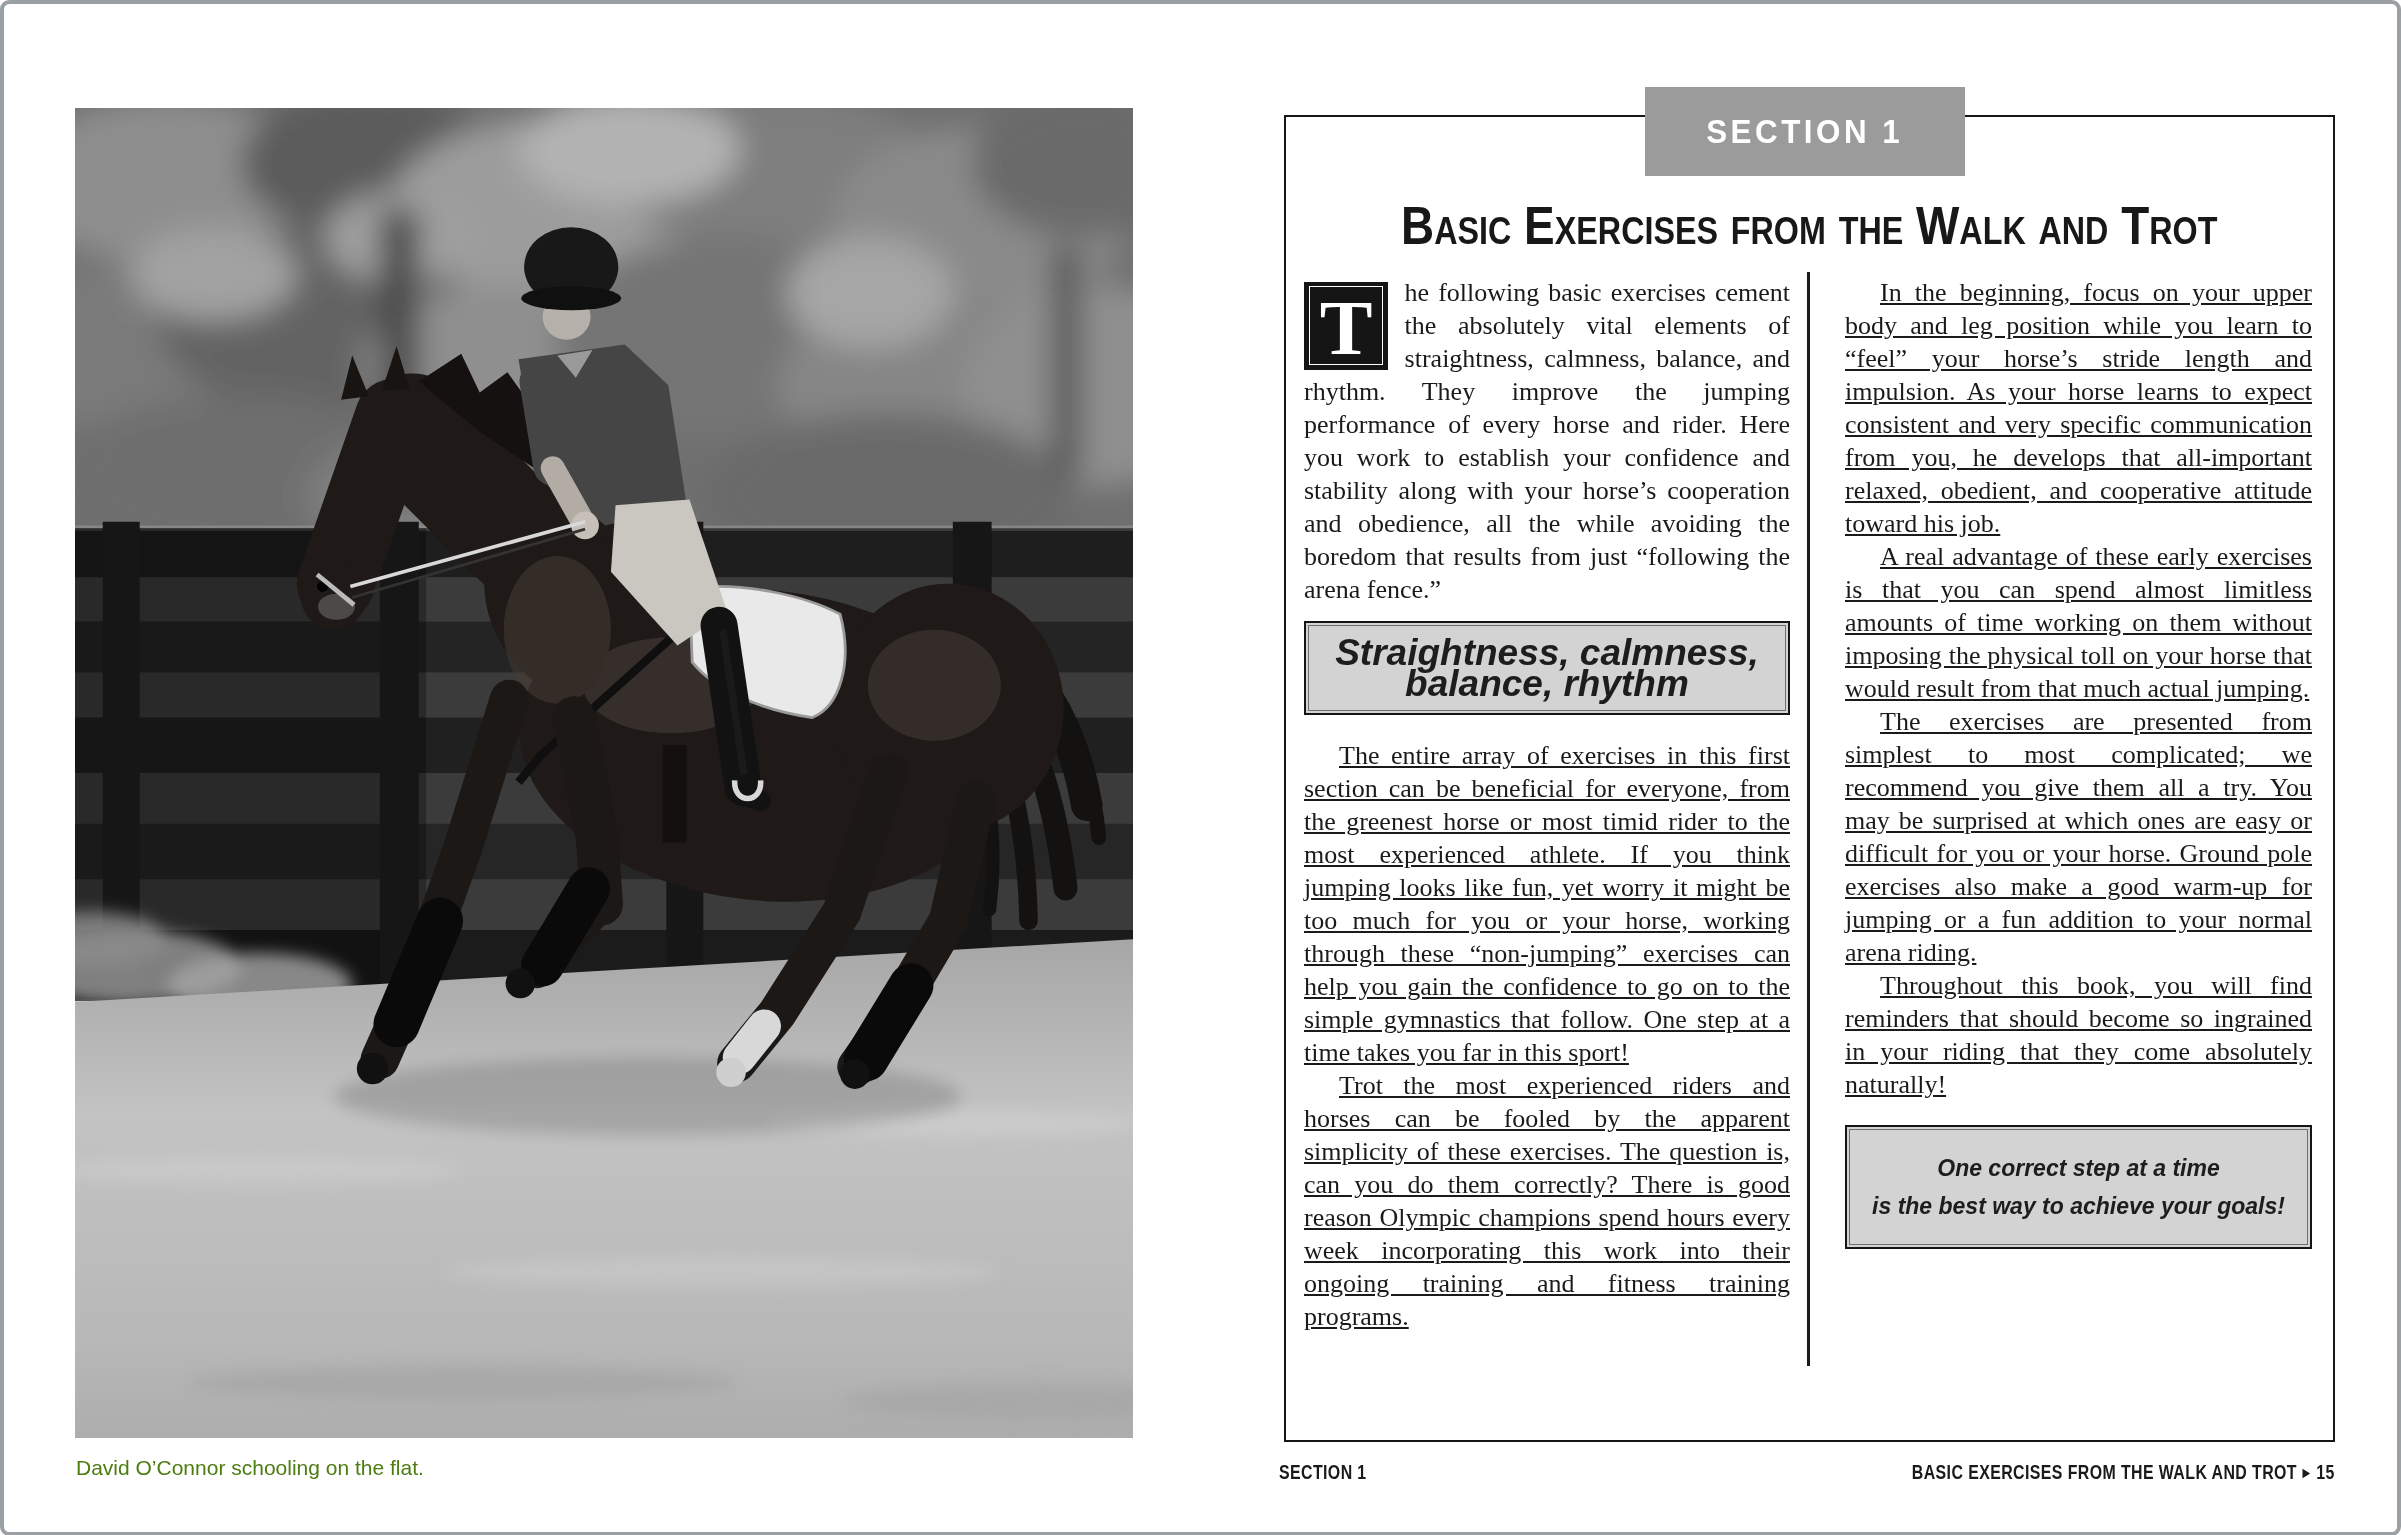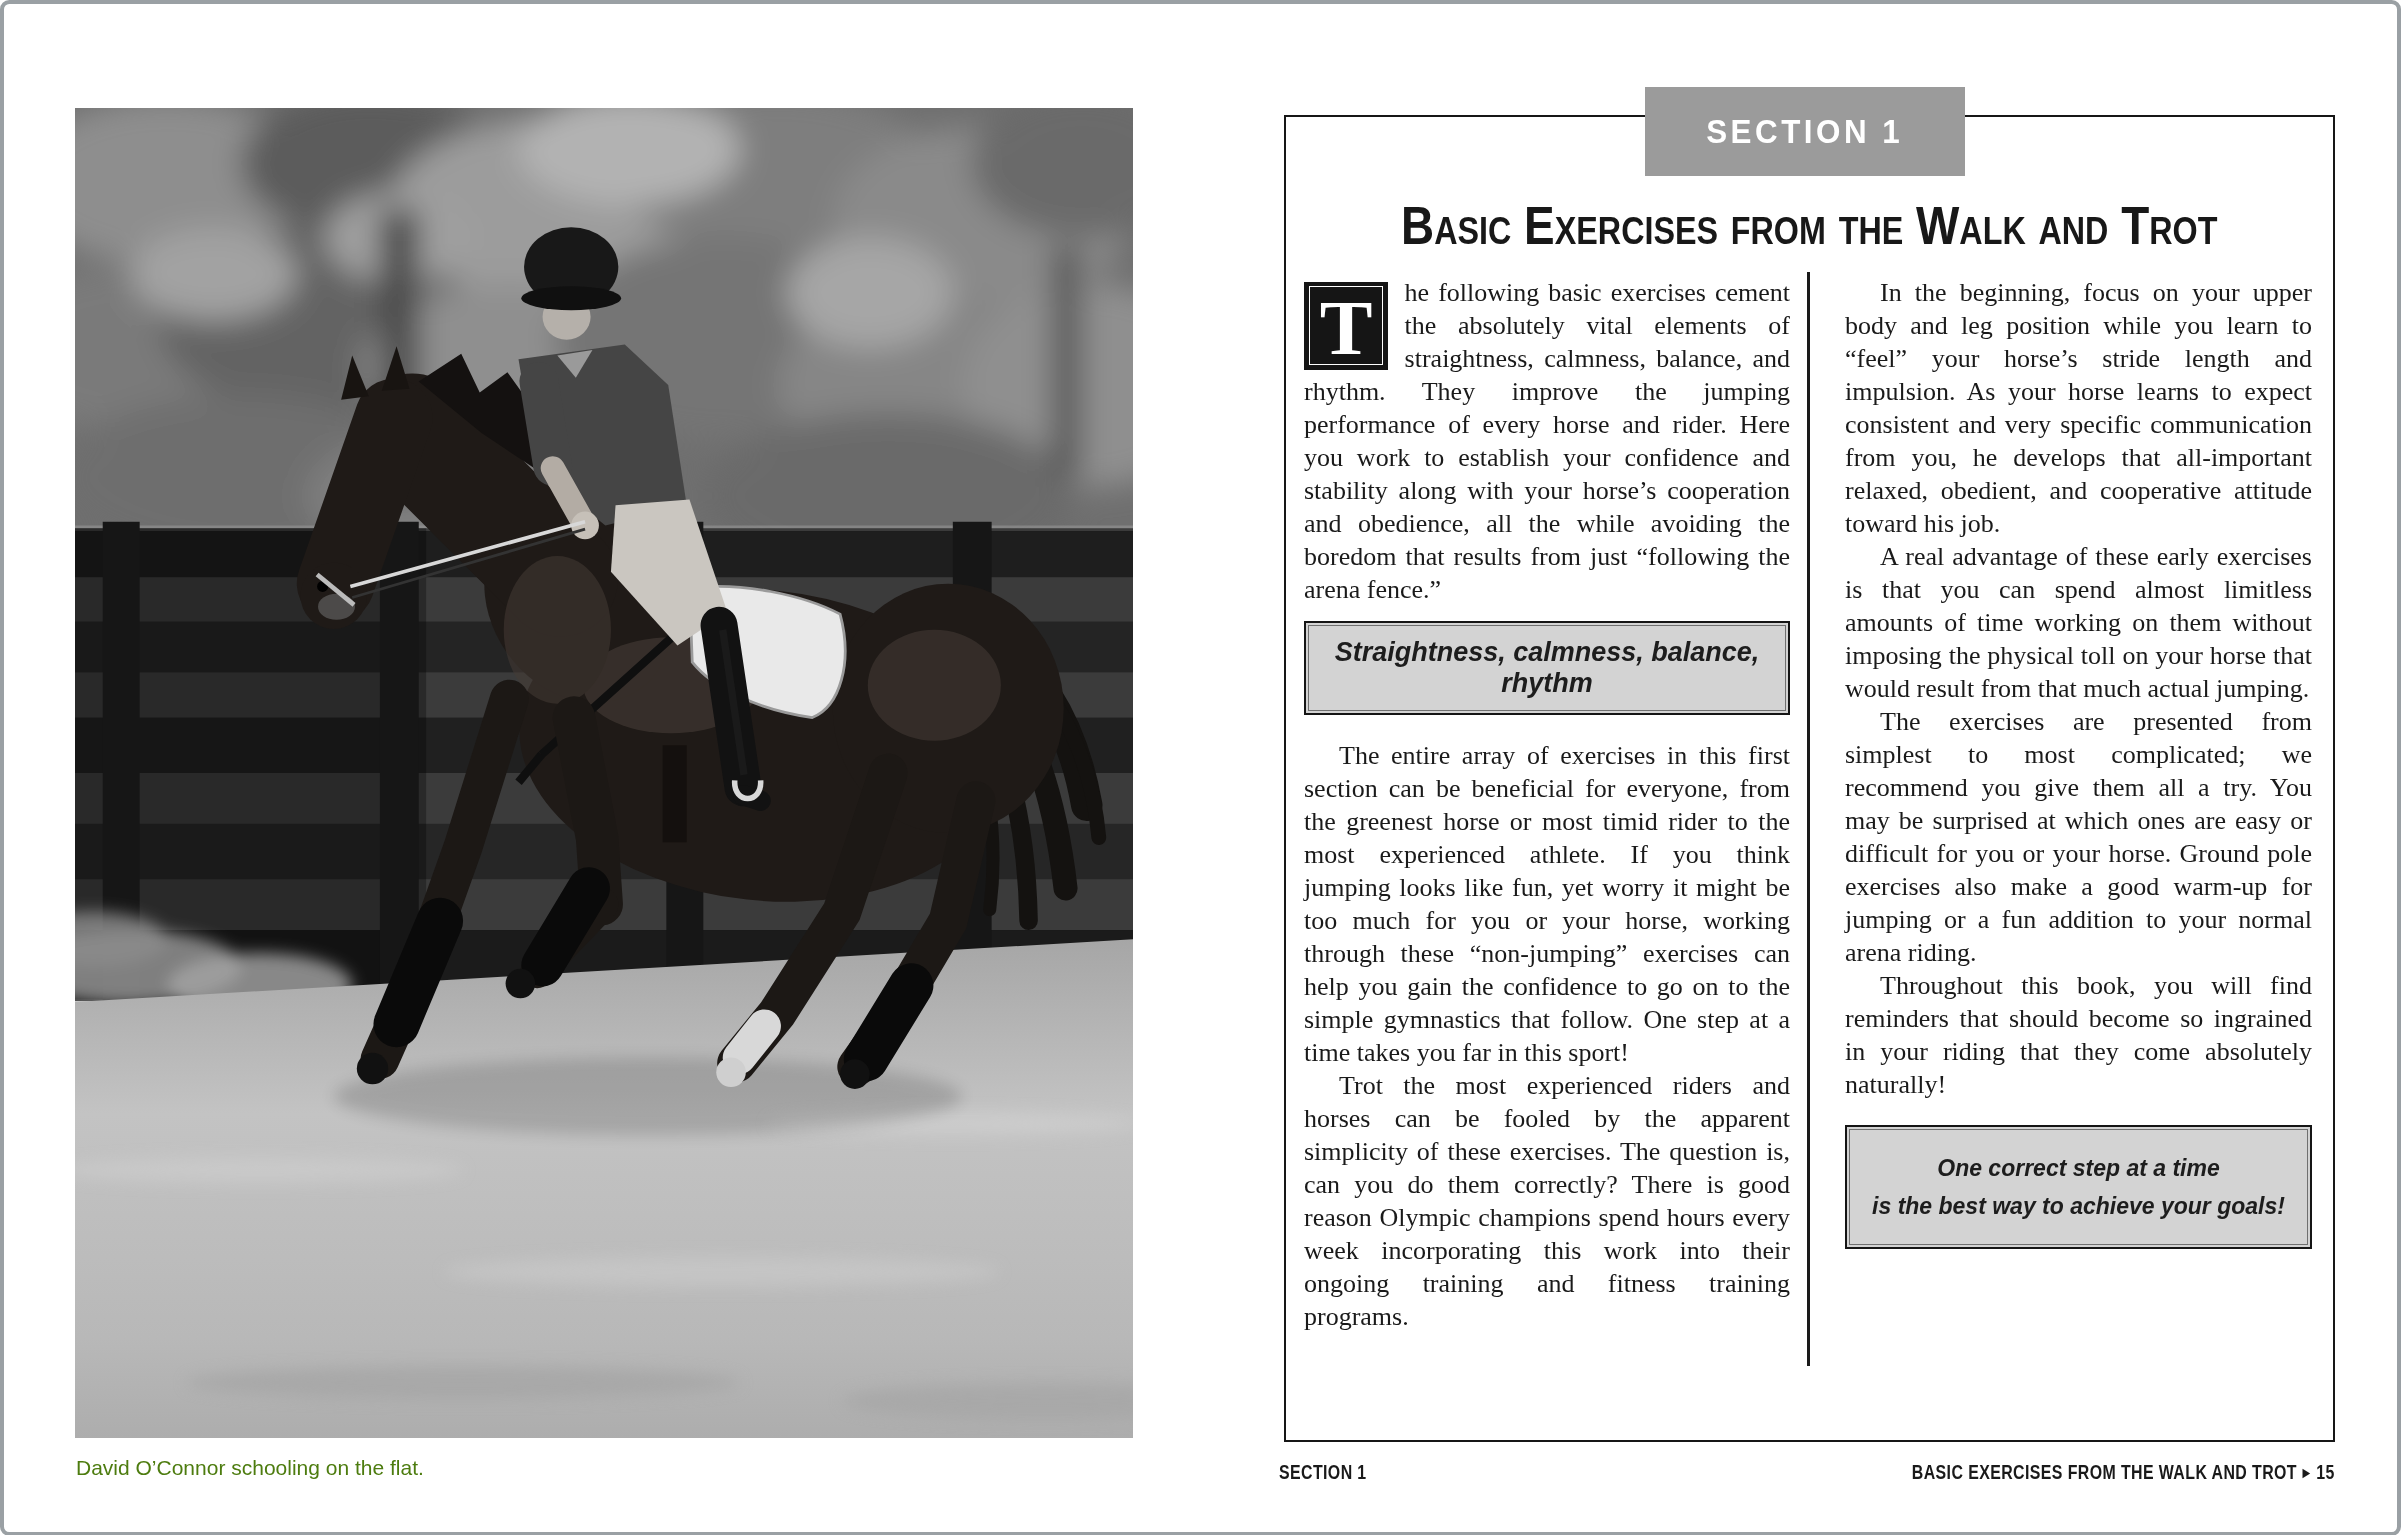--- a/index.html
+++ b/index.html
@@ -33,39 +33,39 @@
   }
   .page-title span{
     font-family:"Liberation Sans",sans-serif;font-weight:700;font-size:54px;
     font-variant:small-caps;letter-spacing:0px;color:#181818;display:inline-block;
     transform:scaleX(.85);white-space:nowrap;
   }
   .col{position:absolute;top:272px;font-size:26px;line-height:33px;text-align:justify;}
   .col-1{left:1300px;width:486px;}
   .col-2{left:1841px;width:467px;}
   .col p{margin:0;}
-  .col p.indent{text-indent:35px;}
+  .col p.indent{text-indent:35px;text-decoration:underline;}
   .divider{position:absolute;left:1803px;top:268px;width:2.8px;height:1094px;background:#1a1a1a;}
   .dropcap{
     float:left;width:84px;height:88px;background:#151515;position:relative;
     margin:5.5px 16.6px 3.7px 0;
   }
   .dropcap::after{content:"";position:absolute;inset:4.6px;border:1.8px solid #fff;}
   .dropcap span{
     position:absolute;left:0;top:0;width:100%;height:100%;text-align:center;
     font-family:"Liberation Serif",serif;font-weight:700;font-size:79px;
     line-height:91px;color:#fff;
   }
   .callout{
     border:2.8px solid #151515;background:#d3d3d3;position:relative;
     font-family:"Liberation Sans",sans-serif;font-style:italic;font-weight:700;
     text-align:center;color:#1d1d1d;box-sizing:border-box;
   }
   .callout::after{content:"";position:absolute;inset:1.8px;border:0.9px solid #6f6f6f;pointer-events:none;}
-  .callout-1{margin:14.8px 0 24px 0;padding:14px 5.5px;font-size:27px;line-height:31px;text-indent:0;}
+  .callout-1{margin:14.8px 0 24px 0;padding:14px 5.5px;font-size:37px;line-height:31px;text-indent:0;}
   .callout-2{margin:24px 0 0 0;padding:22px 9.2px;font-size:23px;line-height:38px;text-indent:0;}
   .footer{
     position:absolute;left:1280px;top:1457px;width:1051px;height:28px;
     font-family:"Liberation Sans",sans-serif;font-weight:700;font-size:19.4px;
     color:#1a1a1a;letter-spacing:0.5px;
   }
   .footer .f-left{position:absolute;left:-5.5px;top:0;transform:scaleX(.82);transform-origin:left center;white-space:nowrap;}
   .footer .f-right{position:absolute;right:0;top:0;transform:scaleX(.82);transform-origin:right center;white-space:nowrap;}
   .footer .arrow{font-size:15.7px;position:relative;top:-0.9px;padding:0 3.7px;}
 </style>

